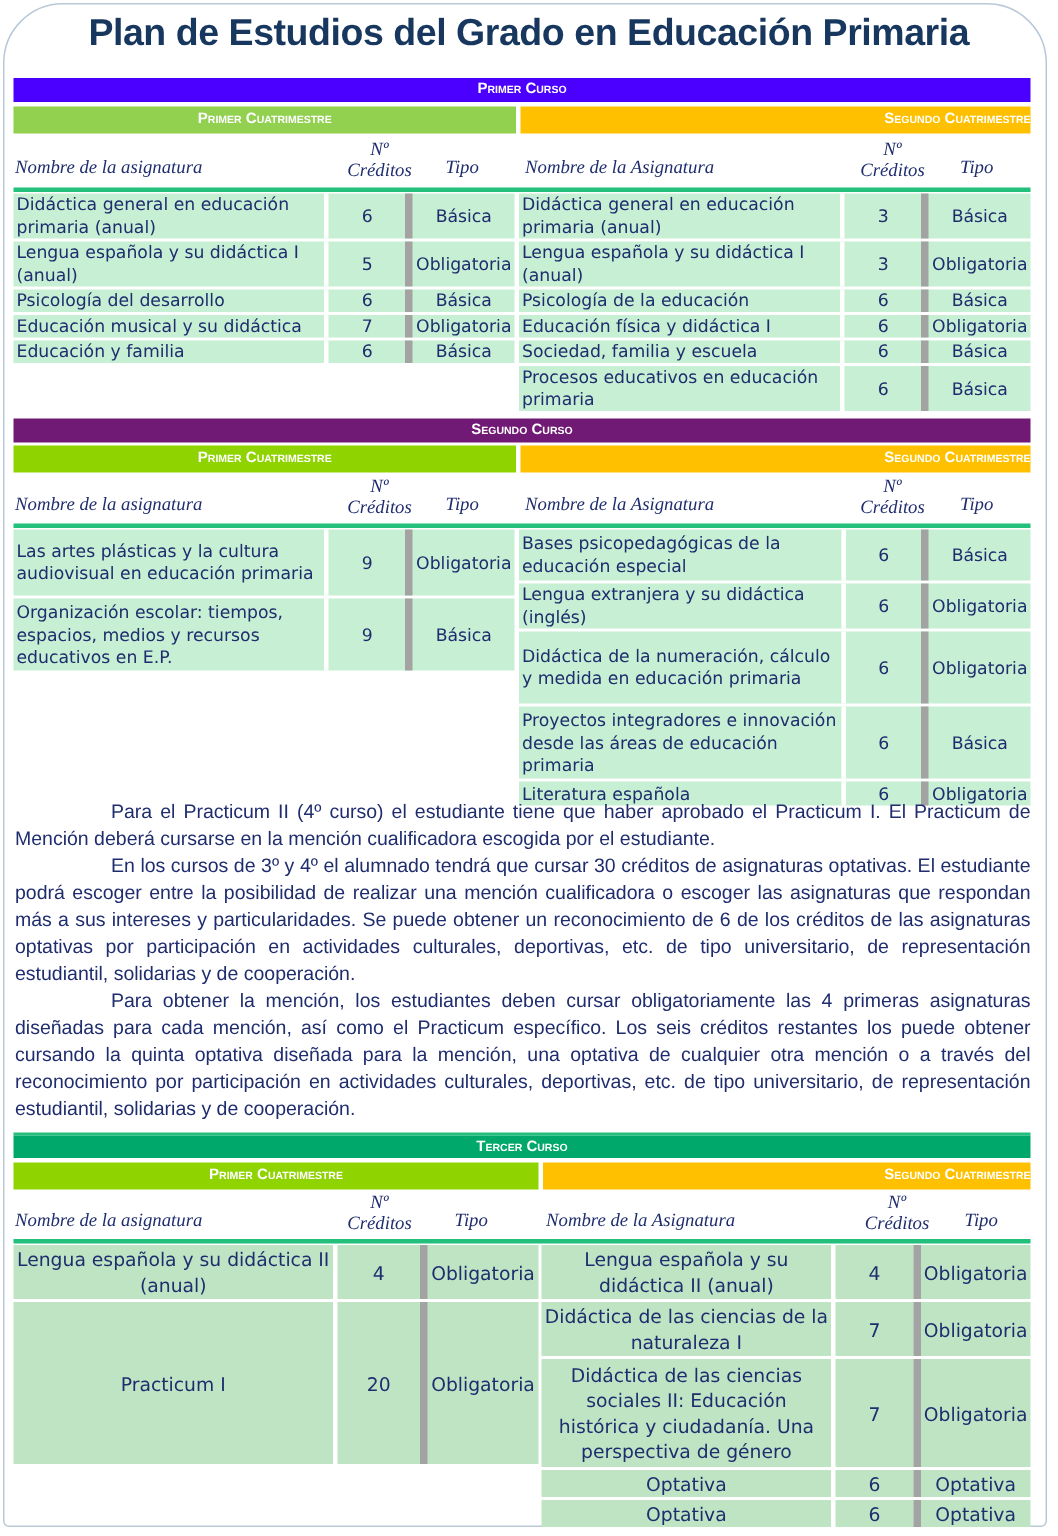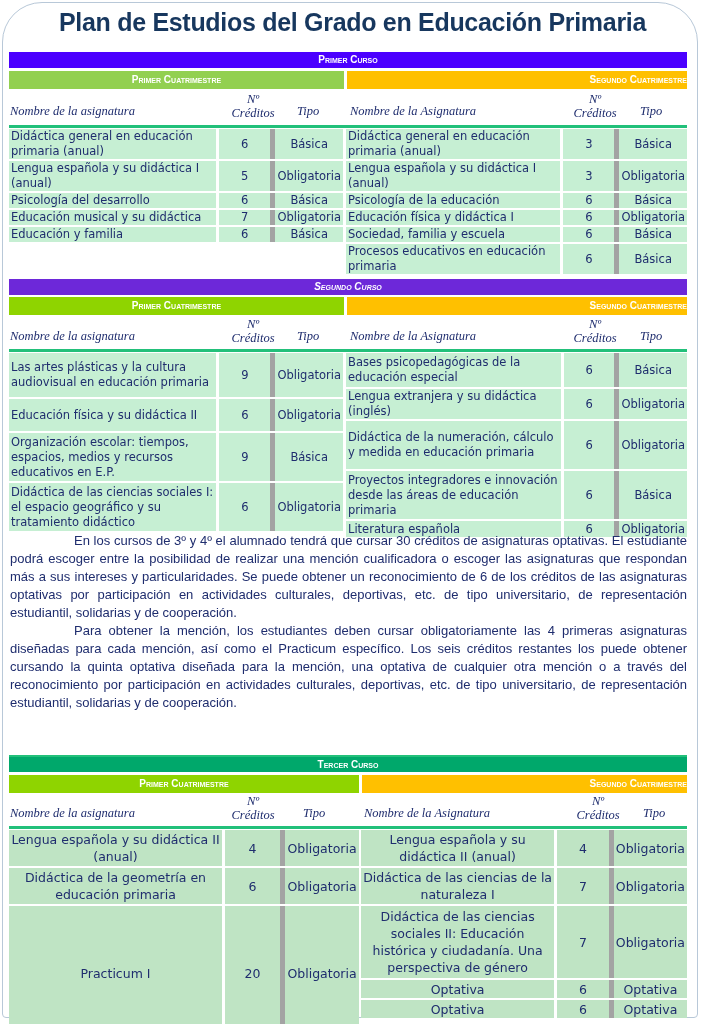--- a/index.html
+++ b/index.html
@@ -134,21 +134,21 @@
         <td class="ty">Básica</td>
       </tr>
       <tr>
         <td>Procesos educativos en educación primaria</td>
         <td class="n">6</td>
         <td class="ty">Básica</td>
       </tr>
     </tbody>
 </table>
 
-<div class="bar" style="top:279px;background:#6d28d9;font-style:italic;">Segundo Curso</div>
+<div class="bar" style="top:279px;background:#701a75;">Segundo Curso</div>
 <div class="sem green2" style="top:297px;left:9px;width:335px;">Primer Cuatrimestre</div>
 <div class="sem yellow" style="top:297px;left:347px;width:340px;">Segundo Cuatrimestre</div>
 
 <div class="hdr" style="top:329px;left:10px;">Nombre de la asignatura</div>
 <div class="hdr hdr-cred" style="top:317px;left:218px;width:70px;">
     <div>Nº</div>
     <div>Créditos</div>
   </div>
 <div class="hdr" style="top:329px;left:297px;">Tipo</div>
 <div class="hdr" style="top:329px;left:350px;">Nombre de la Asignatura</div>
@@ -164,35 +164,25 @@
       <col style="width:210px">
       <col style="width:55px">
       <col style="width:69px">
     </colgroup>
   <tbody>
       <tr style="height: 44px;">
         <td>Las artes plásticas y la cultura audiovisual en educación primaria</td>
         <td class="n">9</td>
         <td class="ty">Obligatoria</td>
       </tr>
-      <tr style="height: 32px;">
-        <td>Educación física y su didáctica II</td>
-        <td class="n">6</td>
-        <td class="ty">Obligatoria</td>
-      </tr>
       <tr style="height: 48px;">
         <td>Organización escolar: tiempos, espacios, medios y recursos educativos en E.P.</td>
         <td class="n">9</td>
         <td class="ty">Básica</td>
       </tr>
-      <tr style="height: 48px;">
-        <td>Didáctica de las ciencias sociales I: el espacio geográfico y su tratamiento didáctico</td>
-        <td class="n">6</td>
-        <td class="ty">Obligatoria</td>
-      </tr>
     </tbody>
 </table>
 <table class="t" style="top:351px;left:346px;width:341px;">
   <colgroup>
       <col style="width:222px">
       <col style="width:56px">
       <col style="width:63px">
     </colgroup>
   <tbody>
       <tr style="height: 34px;">
@@ -217,20 +207,21 @@
       </tr>
       <tr style="height: 16px;">
         <td>Literatura española</td>
         <td class="n">6</td>
         <td class="ty">Obligatoria</td>
       </tr>
     </tbody>
 </table>
 
 <div class="para" style="top:532px;">
+  <p>Para el Practicum II (4º curso) el estudiante tiene que haber aprobado el Practicum I. El Practicum de Mención deberá cursarse en la mención cualificadora escogida por el estudiante.</p>
   <p>En los cursos de 3º y 4º el alumnado tendrá que cursar 30 créditos de asignaturas optativas. El estudiante podrá escoger entre la posibilidad de realizar una mención cualificadora o escoger las asignaturas que respondan más a sus intereses y particularidades. Se puede obtener un reconocimiento de 6 de los créditos de las asignaturas optativas por participación en actividades culturales, deportivas, etc. de tipo universitario, de representación estudiantil, solidarias y de cooperación.</p>
   <p>Para obtener la mención, los estudiantes deben cursar obligatoriamente las 4 primeras asignaturas diseñadas para cada mención, así como el Practicum específico. Los seis créditos restantes los puede obtener cursando la quinta optativa diseñada para la mención, una optativa de cualquier otra mención o a través del reconocimiento por participación en actividades culturales, deportivas, etc.  de tipo universitario, de representación estudiantil, solidarias y de cooperación.</p>
 </div>
 
 <div class="rule" style="top:755px;left:9px;width:678px;height:2px;"></div>
 <div class="bar" style="top:757px;height:15px;line-height:15px;background:#00a86b;">Tercer Curso</div>
 <div class="sem green2" style="top:775px;left:9px;width:350px;">Primer Cuatrimestre</div>
 <div class="sem yellow" style="top:775px;left:362px;width:325px;">Segundo Cuatrimestre</div>
 
 <div class="hdr" style="top:806px;left:10px;">Nombre de la asignatura</div>
@@ -252,26 +243,21 @@
       <col style="width:213px">
       <col style="width:58px">
       <col style="width:79px">
     </colgroup>
   <tbody>
       <tr style="height: 36px;">
         <td>Lengua española y su didáctica II (anual)</td>
         <td class="n">4</td>
         <td class="ty">Obligatoria</td>
       </tr>
-      <tr style="height: 36px;">
-        <td>Didáctica de la geometría en educación primaria</td>
-        <td class="n">6</td>
-        <td class="ty">Obligatoria</td>
-      </tr>
-      <tr style="height: 134px;">
+      <tr style="height: 108px;">
         <td>Practicum I</td>
         <td class="n">20</td>
         <td class="ty">Obligatoria</td>
       </tr>
     </tbody>
 </table>
 <table class="t t3" style="top:828px;left:361px;width:326px;">
   <colgroup>
       <col style="width:203px">
       <col style="width:58px">

